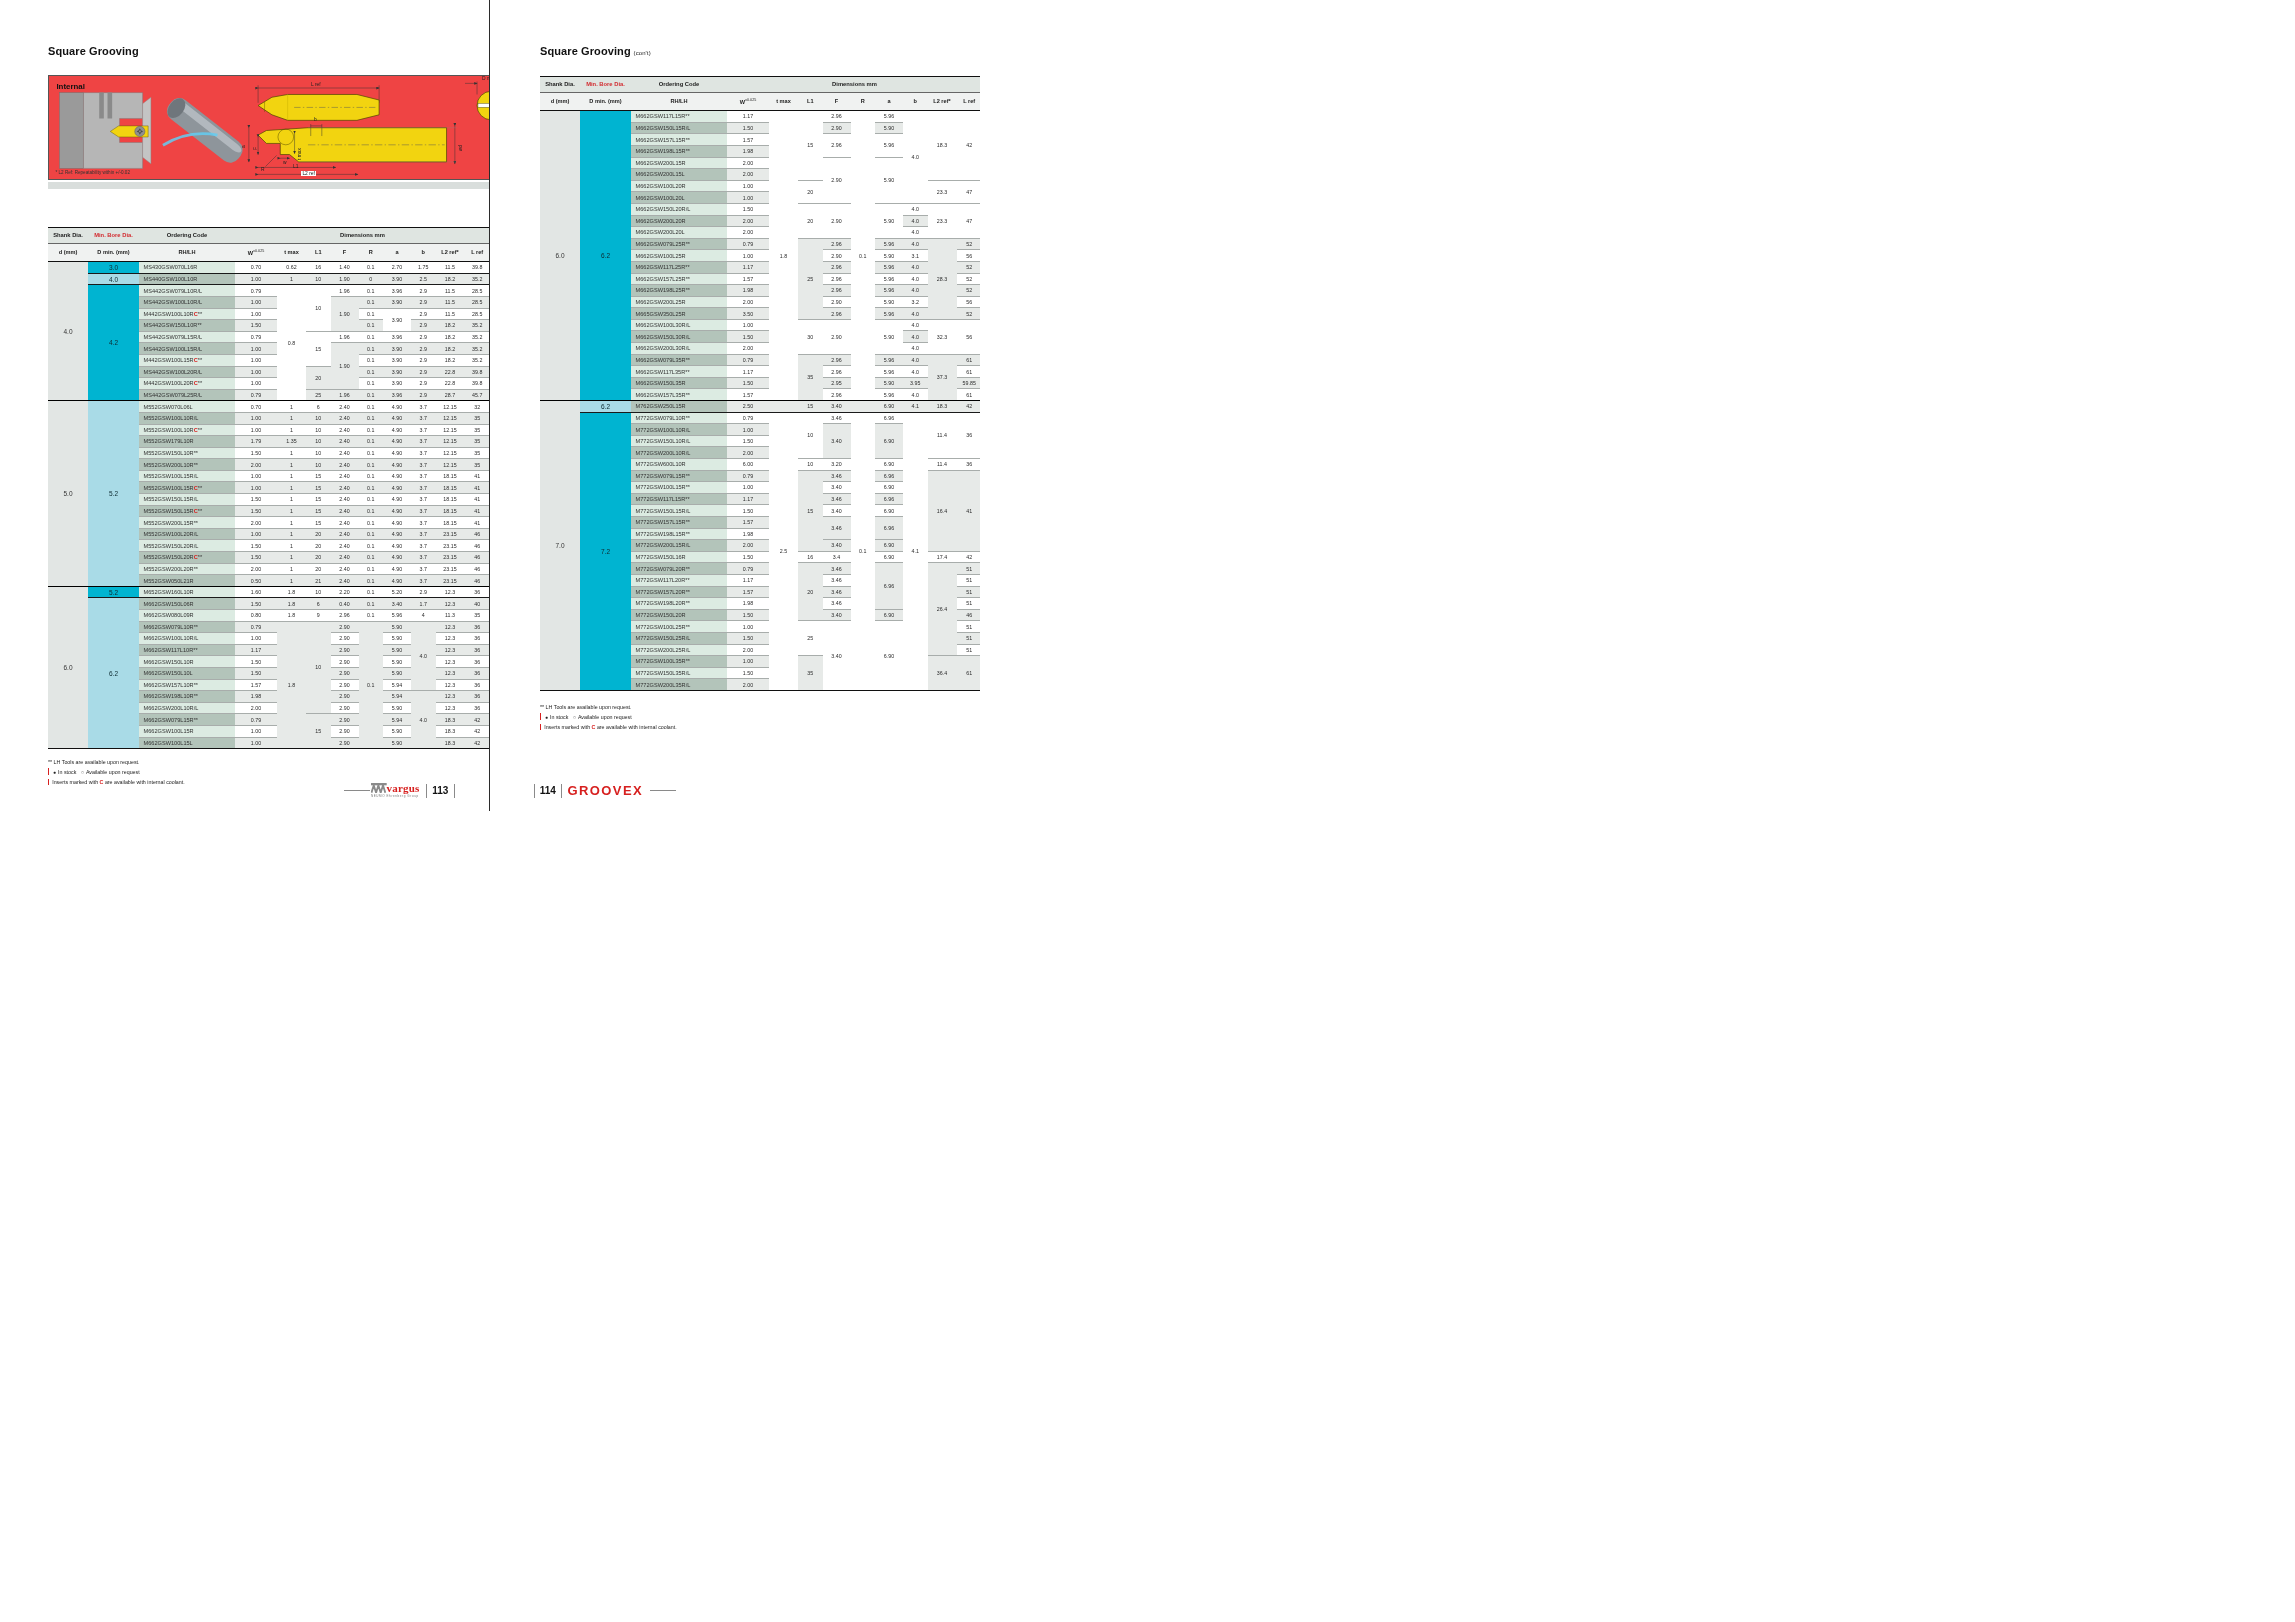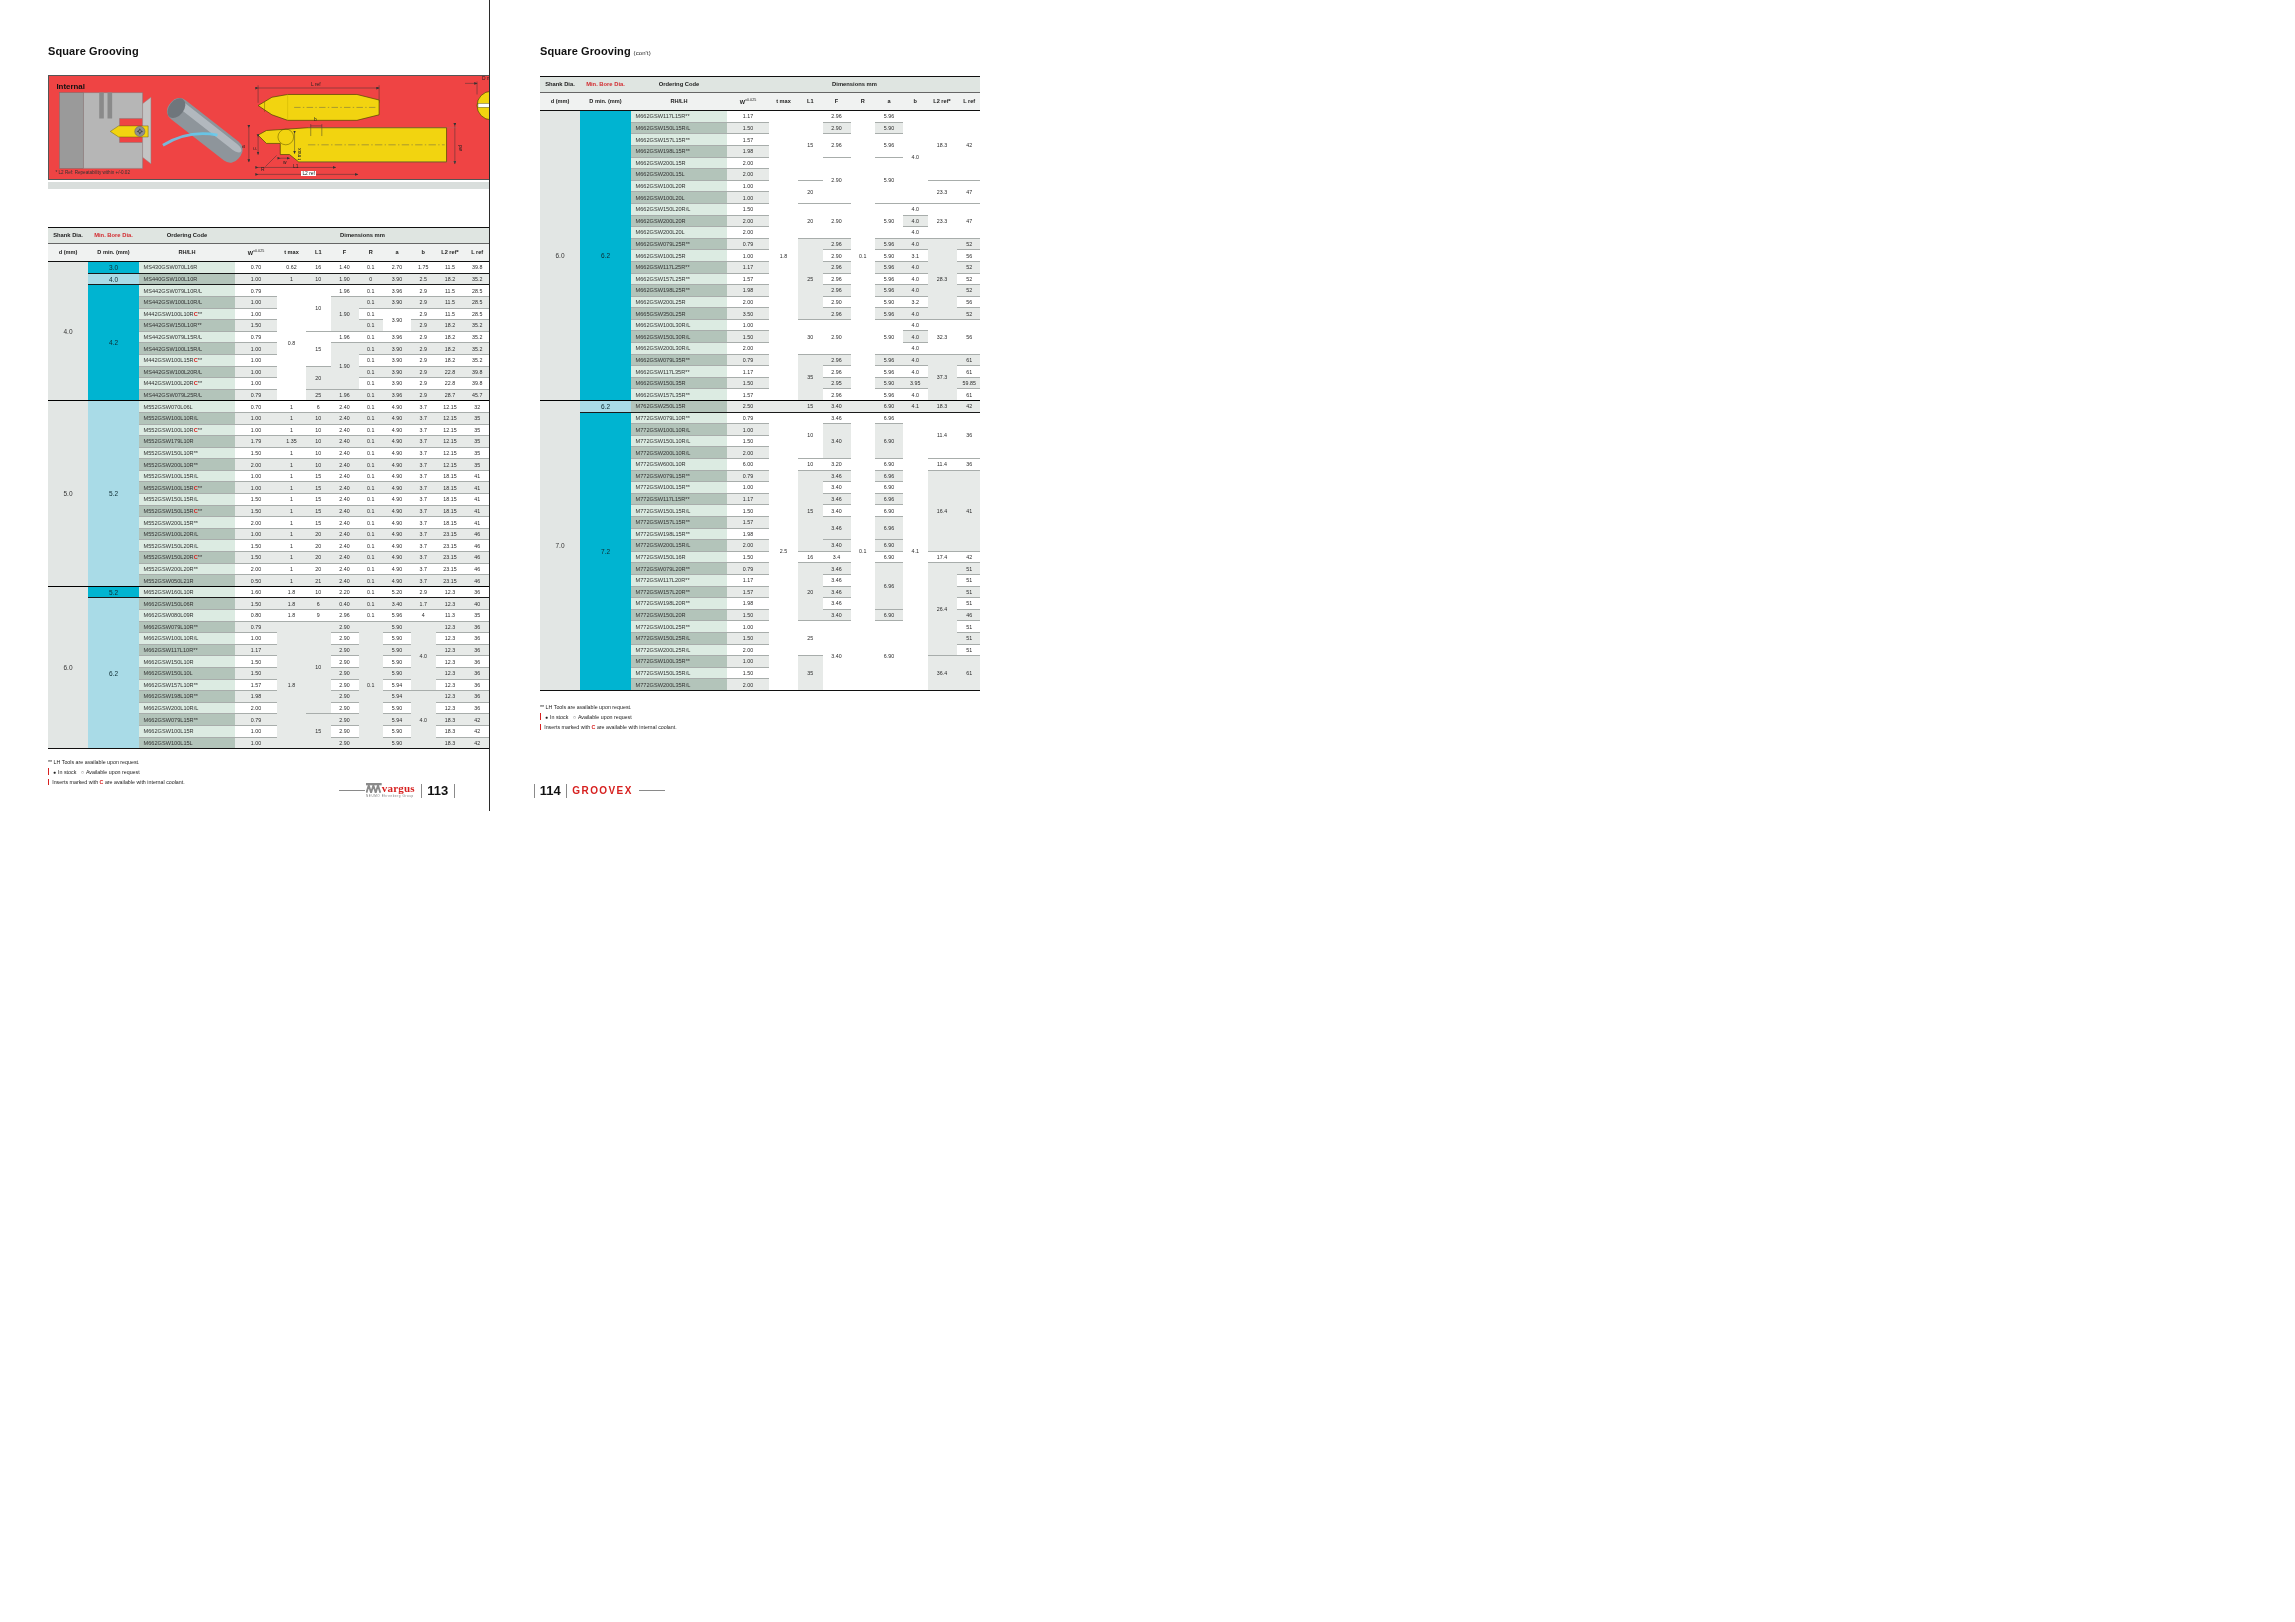--- a/index.html
+++ b/index.html
@@ -66,26 +66,26 @@
   .redbar { display:inline-block; width:1.4px; height:6.5px; background:#d7201f; margin-right:2.8px; }
   .nsym { margin:0 1.9px 0 0.9px; font-size:5.1px; }
   .redc { color:#d7201f; font-weight:bold; }
 
   
   .footer { position:absolute; top:781px; display:flex; align-items:center; height:19.4px; }
   .footer-l { right:29px; }
   .footer-r { left:38px; }
   .rule { width:26px; height:0; border-top:0.5px solid #8a8a8a; }
   .vbar { width:0.5px; height:14px; background:#8a8a8a; margin:0 5.6px; }
-  .pagenum { font-size:13px; font-weight:bold; color:#111; }
+  .pagenum { font-size:10px; font-weight:bold; color:#111; }
   .brandbox { display:flex; flex-direction:column; align-items:flex-start; margin:0 0.9px; }
   .brandline { display:flex; align-items:flex-end; }
   .vargus { color:#d7201f; font-size:11px; font-weight:bold; letter-spacing:0.2px; line-height:9.3px;font-family:Liberation Serif, serif; }
   .brand-sub { font-size:3px; color:#777; letter-spacing:0.6px; margin-top:1.4px; }
-  .groovex { color:#d7201f; font-size:10px; font-weight:bold; letter-spacing:1.4px; }
+  .groovex { color:#d7201f; font-size:13px; font-weight:bold; letter-spacing:1.4px; }
 </style>
 </head>
 <body>
 
 <div class="spread">
 
   <div class="page page-left">
     <div class="title"><span>Square Grooving</span></div>
 
     <div class="diagram">

